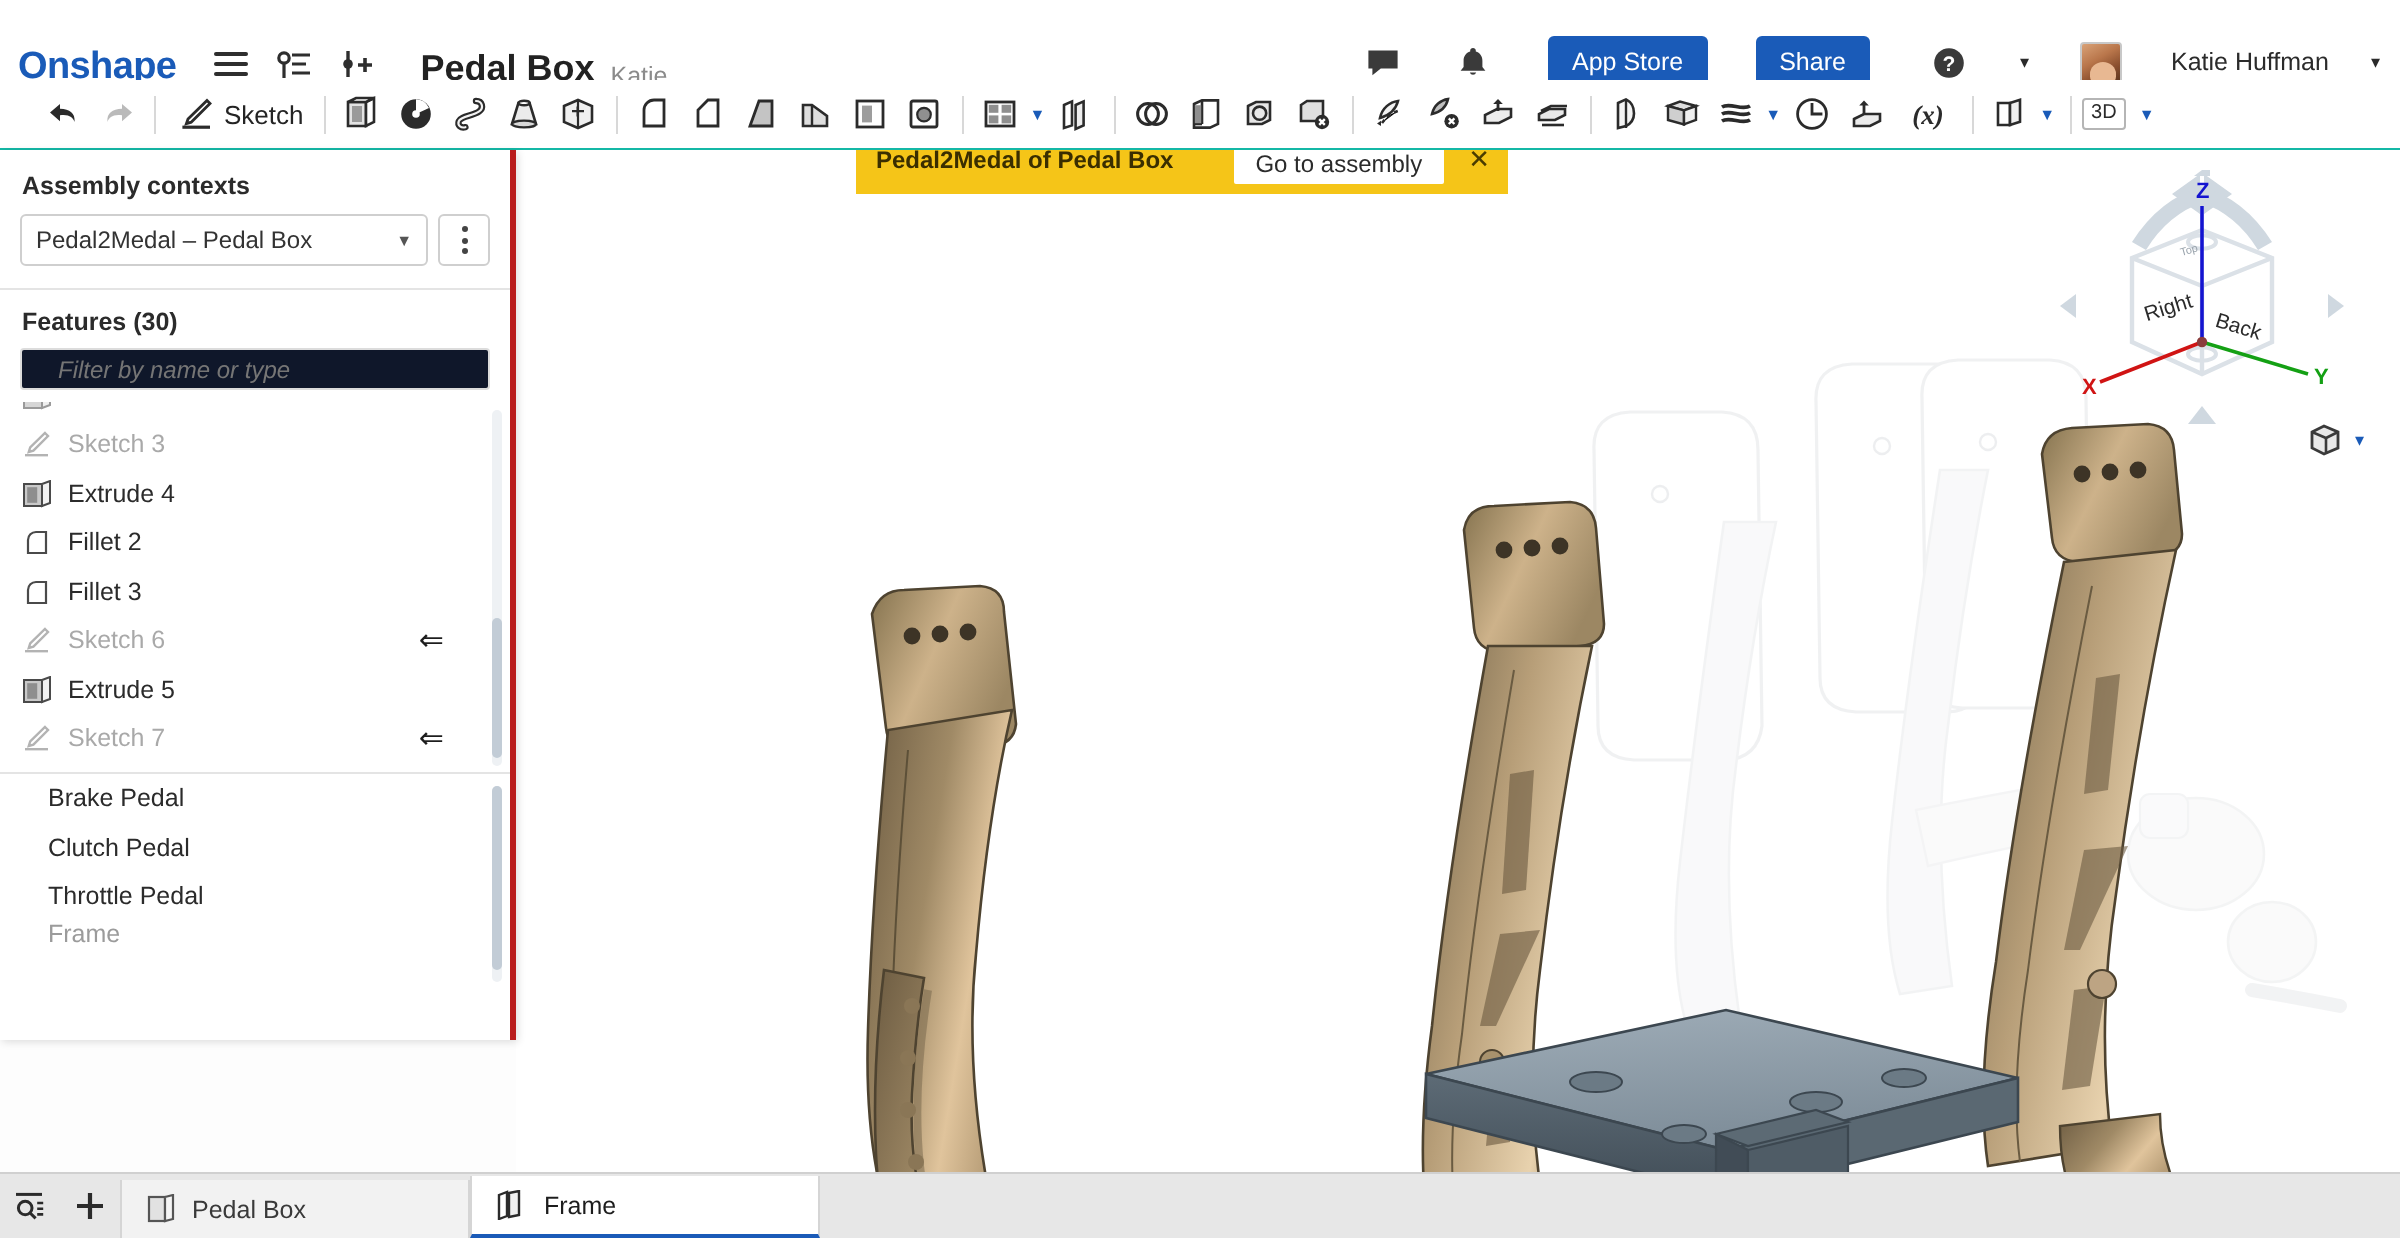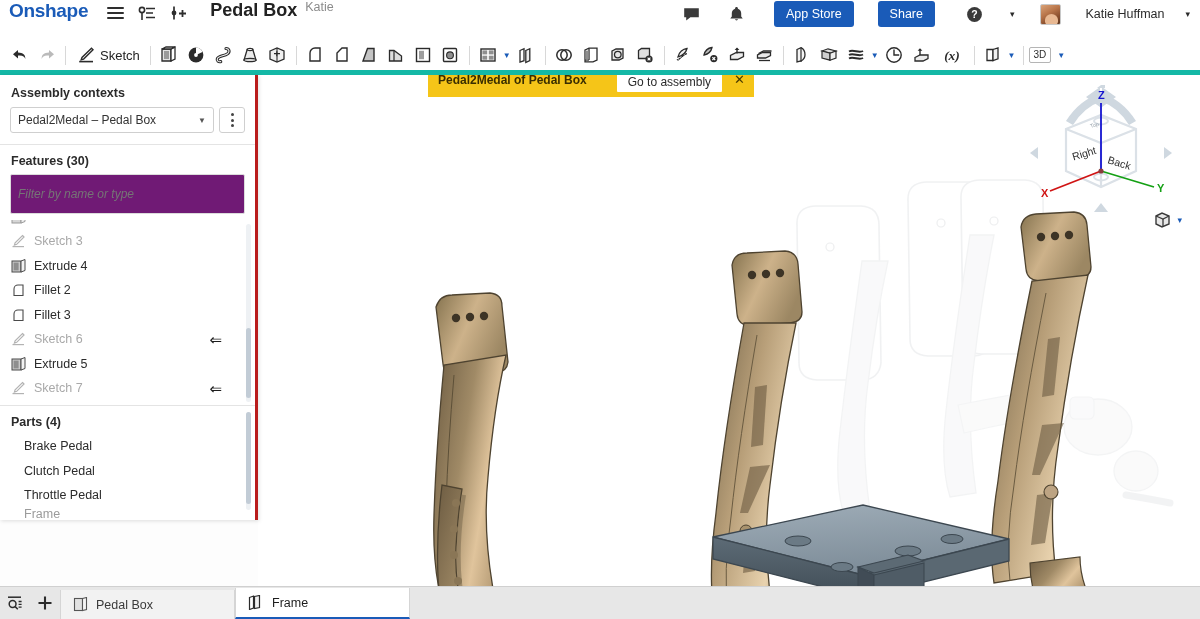--- a/index.html
+++ b/index.html
@@ -8,21 +8,21 @@
     font-family: "Liberation Sans", sans-serif;
     background:#ffffff;
     color:#2b2b2b;
     -webkit-font-smoothing:antialiased;
   }
   .app { position:relative; width:1200px; height:619px; background:#fdfdfd; }
 
   
   .header {
     position:absolute; top:0; left:0; width:1200px; height:46px;
-    background:#ffffff; display:flex; align-items:flex-start;
+    background:#ffffff; display:flex; align-items:flex-end;
     border-bottom:1px solid #e3e3e3;
   }
   .logo {
     font-size:19px; font-weight:bold; color:#1a5bb8;
     margin-left:9px; letter-spacing:-0.3px;
   }
   .hdr-icon {
     width:26px; height:26px; margin-left:6px;
     display:flex; align-items:center; justify-content:center;
     color:#2e2e2e; cursor:pointer;
@@ -45,21 +45,21 @@
   }
   .avatar::after{content:"";position:absolute;left:4px;top:9px;width:13px;height:12px;border-radius:50% 50% 40% 40%;background:#e8b892;}
   .user-name { font-size:12.5px; color:#2b2b2b; margin-left:7px; }
   .caret { margin-left:4px; color:#2b2b2b; font-size:9px; }
   .caret-blue { color:#1a5bb8; font-size:9px; margin-left:3px;}
 
   
   .toolbar {
     position:absolute; top:40px; left:0; width:1200px; height:35px;
     background:#fff; display:flex; align-items:center;
-    border-bottom:5px solid #14b8a6; padding-left:6px;
+    border-bottom:1px solid #14b8a6; padding-left:18px;
   }
   .tb {
     width:27px; height:27px; display:flex; align-items:center; justify-content:center;
     cursor:pointer; flex:0 0 auto;
   }
   .tb svg { display:block; }
   .tb.dis { opacity:.32; cursor:default; }
   .tb-sep { width:1px; height:19px; background:#d8d8d8; margin:0 5px; flex:0 0 auto;}
   .sketch-btn { display:flex; align-items:center; cursor:pointer; padding:0 5px; }
   .sketch-btn span { font-size:13px; margin-left:5px; color:#242424; }
@@ -89,23 +89,23 @@
     display:flex; flex-direction:column; align-items:center; justify-content:center; gap:2.5px;
     cursor:pointer; background:#fff;
   }
   .kebab i { width:3px; height:3px; border-radius:50%; background:#444; display:block;}
   .divider { height:1px; background:#e4e4e4; }
 
   .feat-head { display:flex; align-items:center; padding:9px 11px 6px 11px;}
   .feat-head .t { font-size:12.5px; font-weight:bold; color:#2b2b2b;}
   .filter-wrap { padding:0 10px 6px 10px; }
   .filter-input {
-    width:100%; height:40px; border:1px solid #dcdcdc; border-radius:2px;
-    font-size:12px; font-style:italic; color:#9a9a9a; padding:0 7px;
-    font-family:inherit; background:#701a75;
+    width:100%; height:21px; border:1px solid #dcdcdc; border-radius:2px;
+    font-size:12px; font-style:italic; color:#9a9a9a; padding:0 18px;
+    font-family:inherit; background:#0f172a;
   }
   .feat-list { position:relative; overflow:hidden; height:185px; }
   .feat-list .clip-top { height:9px; overflow:hidden; }
   .frow {
     display:flex; align-items:center; height:24.5px; padding-left:10px; font-size:12.5px;
     color:#2b2b2b; cursor:pointer; position:relative;
   }
   .frow.muted { color:#a9a9a9; }
   .frow .fico { width:17px; height:16px; margin-right:7px; display:flex; align-items:center; justify-content:center; flex:0 0 auto;}
   .rollback { position:absolute; right:33px; color:#1d1d1d; font-size:15px; line-height:1; }
@@ -738,21 +738,20 @@
           
         </span>
 
       </div>
 
       <div class="sb-track" style="top:4px;height:178px;"></div>
       <div class="sb" style="top:108px;height:70px;"></div>
     </div>
 
     <div class="parts-sec">
-      <div class="parts-head">Parts (4)</div>
       <div class="prow">
           <span>Brake Pedal</span>
         </div>
       <div class="prow">
           <span>Clutch Pedal</span>
         </div>
       <div class="prow">
           <span>Throttle Pedal</span>
         </div>
       <div class="prow cut">

